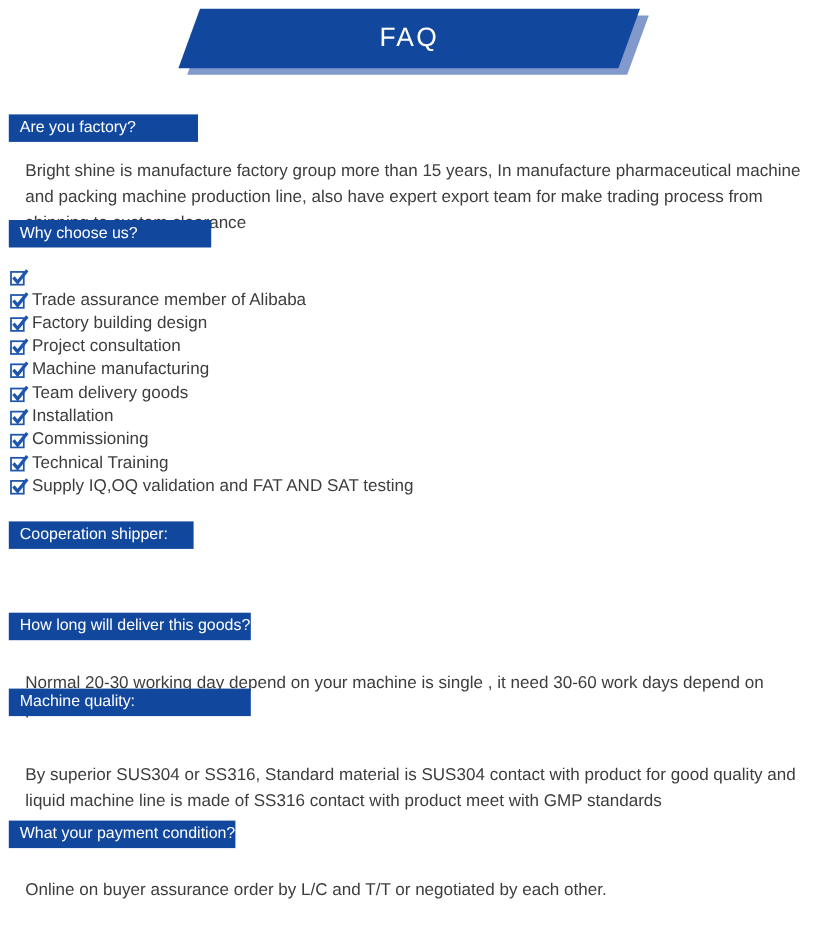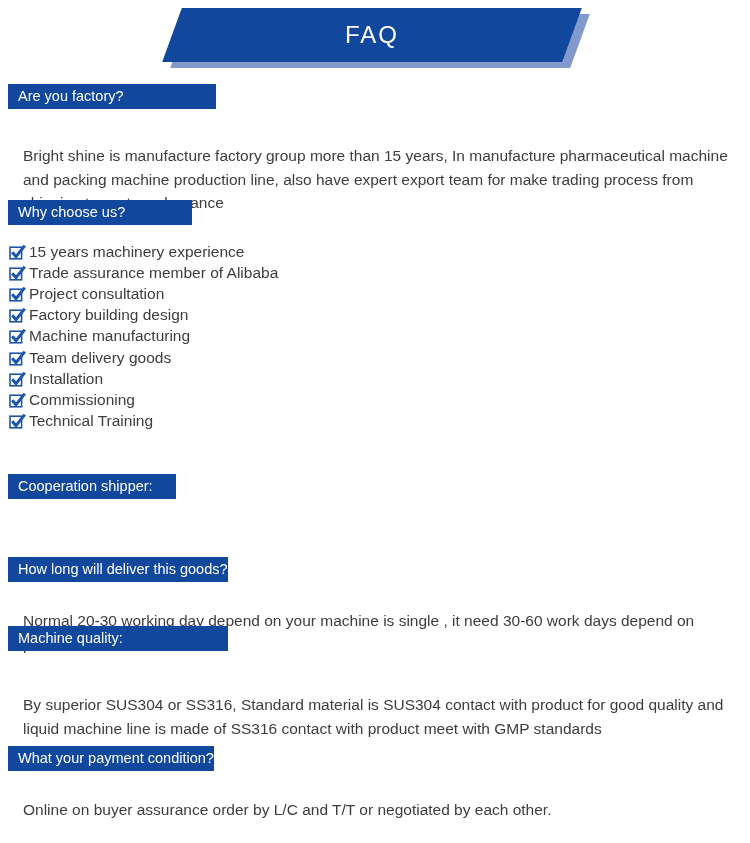--- a/index.html
+++ b/index.html
@@ -21,21 +21,21 @@
     display: flex; align-items: center; justify-content: center;
     color: #ffffff; font-size: 24px; letter-spacing: 2px;
   }
 
   
   .bar {
     position: absolute; height: 25px; line-height: 25px;
     background: #11489e; color: #ffffff; font-size: 14.5px;
     padding-left: 10px; white-space: nowrap; overflow: hidden;
   }
-  .bar1 { left: 8px; top: 84px;  width: 208px; }
+  .bar1 { left: 8px; top: 104px;  width: 172px; }
   .bar2 { left: 8px; top: 200px; width: 184px; }
   .bar3 { left: 8px; top: 474px; width: 168px; }
   .bar4 { left: 8px; top: 557px; width: 220px; }
   .bar5 { left: 8px; top: 626px; width: 220px; }
   .bar6 { left: 8px; top: 746px; width: 206px; }
 
   
   .answer {
     position: absolute; left: 10px; width: 732px; margin: 13px;
     font-size: 15.5px; line-height: 23.5px; color: #3d3d3d;
@@ -68,42 +68,41 @@
   <div class="bar bar1">Are you factory?</div>
   <p class="answer p1">Bright shine is manufacture factory group more than 15 years, In manufacture pharmaceutical machine and packing machine production line, also have expert export team for make trading process from shipping to custom clearance</p>
 
   <div class="bar bar2">Why choose us?</div>
   <ul class="checklist">
     <li>
       <svg class="check" viewBox="0 0 17 16">
           <rect x="1" y="3.2" width="11.6" height="11.6" fill="#ffffff" stroke="#1e56ad" stroke-width="1.6"></rect>
           <path d="M3.2 8.2 L7 12.6 L15.8 1.6" fill="none" stroke="#1e56ad" stroke-width="3"></path>
         </svg>
-      <span>15 years machinery experience</span>
     </li>
     <li>
       <svg class="check" viewBox="0 0 17 16">
           <rect x="1" y="3.2" width="11.6" height="11.6" fill="#ffffff" stroke="#1e56ad" stroke-width="1.6"></rect>
           <path d="M3.2 8.2 L7 12.6 L15.8 1.6" fill="none" stroke="#1e56ad" stroke-width="3"></path>
         </svg>
       <span>Trade assurance member of Alibaba</span>
     </li>
     <li>
       <svg class="check" viewBox="0 0 17 16">
           <rect x="1" y="3.2" width="11.6" height="11.6" fill="#ffffff" stroke="#1e56ad" stroke-width="1.6"></rect>
           <path d="M3.2 8.2 L7 12.6 L15.8 1.6" fill="none" stroke="#1e56ad" stroke-width="3"></path>
         </svg>
-      <span>Project consultation</span>
+      <span>Factory building design</span>
     </li>
     <li>
       <svg class="check" viewBox="0 0 17 16">
           <rect x="1" y="3.2" width="11.6" height="11.6" fill="#ffffff" stroke="#1e56ad" stroke-width="1.6"></rect>
           <path d="M3.2 8.2 L7 12.6 L15.8 1.6" fill="none" stroke="#1e56ad" stroke-width="3"></path>
         </svg>
-      <span>Factory building design</span>
+      <span>Project consultation</span>
     </li>
     <li>
       <svg class="check" viewBox="0 0 17 16">
           <rect x="1" y="3.2" width="11.6" height="11.6" fill="#ffffff" stroke="#1e56ad" stroke-width="1.6"></rect>
           <path d="M3.2 8.2 L7 12.6 L15.8 1.6" fill="none" stroke="#1e56ad" stroke-width="3"></path>
         </svg>
       <span>Machine manufacturing</span>
     </li>
     <li>
       <svg class="check" viewBox="0 0 17 16">
@@ -126,20 +125,27 @@
         </svg>
       <span>Commissioning</span>
     </li>
     <li>
       <svg class="check" viewBox="0 0 17 16">
           <rect x="1" y="3.2" width="11.6" height="11.6" fill="#ffffff" stroke="#1e56ad" stroke-width="1.6"></rect>
           <path d="M3.2 8.2 L7 12.6 L15.8 1.6" fill="none" stroke="#1e56ad" stroke-width="3"></path>
         </svg>
       <span>Technical Training</span>
     </li>
+    <li>
+      <svg class="check" viewBox="0 0 17 16">
+          <rect x="1" y="3.2" width="11.6" height="11.6" fill="#ffffff" stroke="#1e56ad" stroke-width="1.6"></rect>
+          <path d="M3.2 8.2 L7 12.6 L15.8 1.6" fill="none" stroke="#1e56ad" stroke-width="3"></path>
+        </svg>
+      <span>Supply IQ,OQ validation and FAT AND SAT testing</span>
+    </li>
   </ul>
 
   <div class="bar bar3">Cooperation shipper:</div>
 
   <div class="bar bar4">How long will deliver this goods?</div>
   <p class="answer p3">Normal 20-30 working day depend on your machine is single , it need 30-60 work days depend on production line</p>
 
   <div class="bar bar5">Machine quality:</div>
   <p class="answer p4">By superior SUS304 or SS316, Standard material is SUS304 contact with product for good quality and liquid machine line is made of SS316 contact with product meet with GMP standards</p>
 

